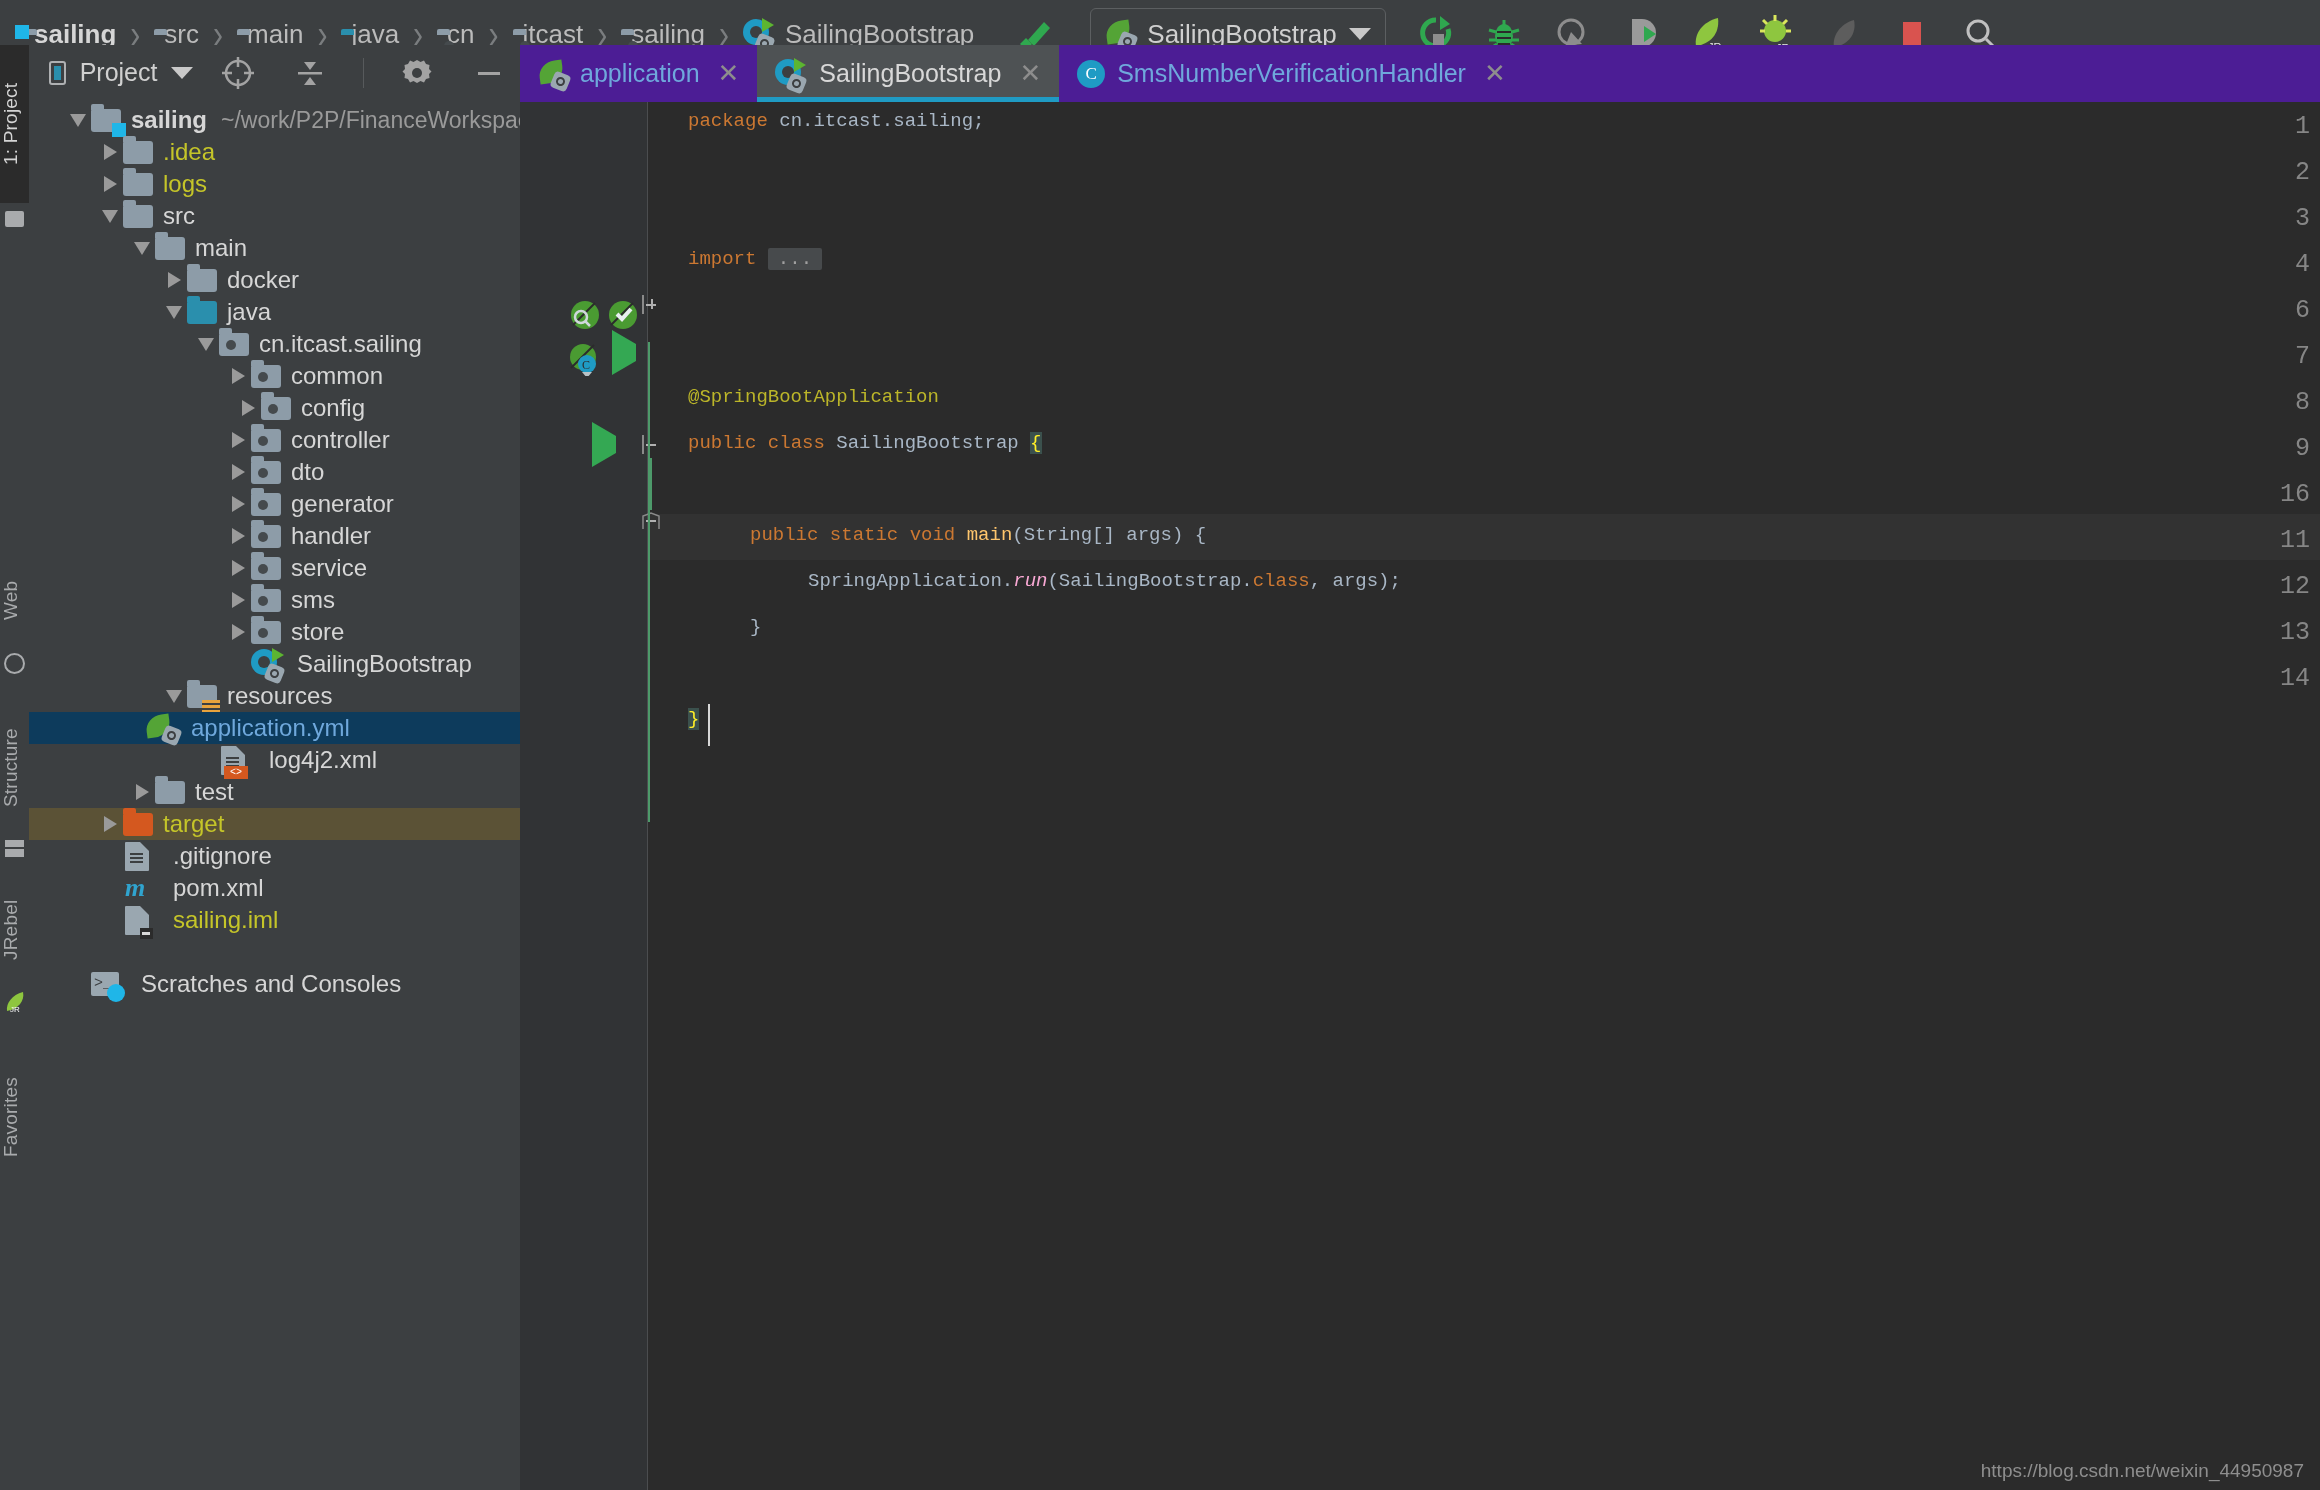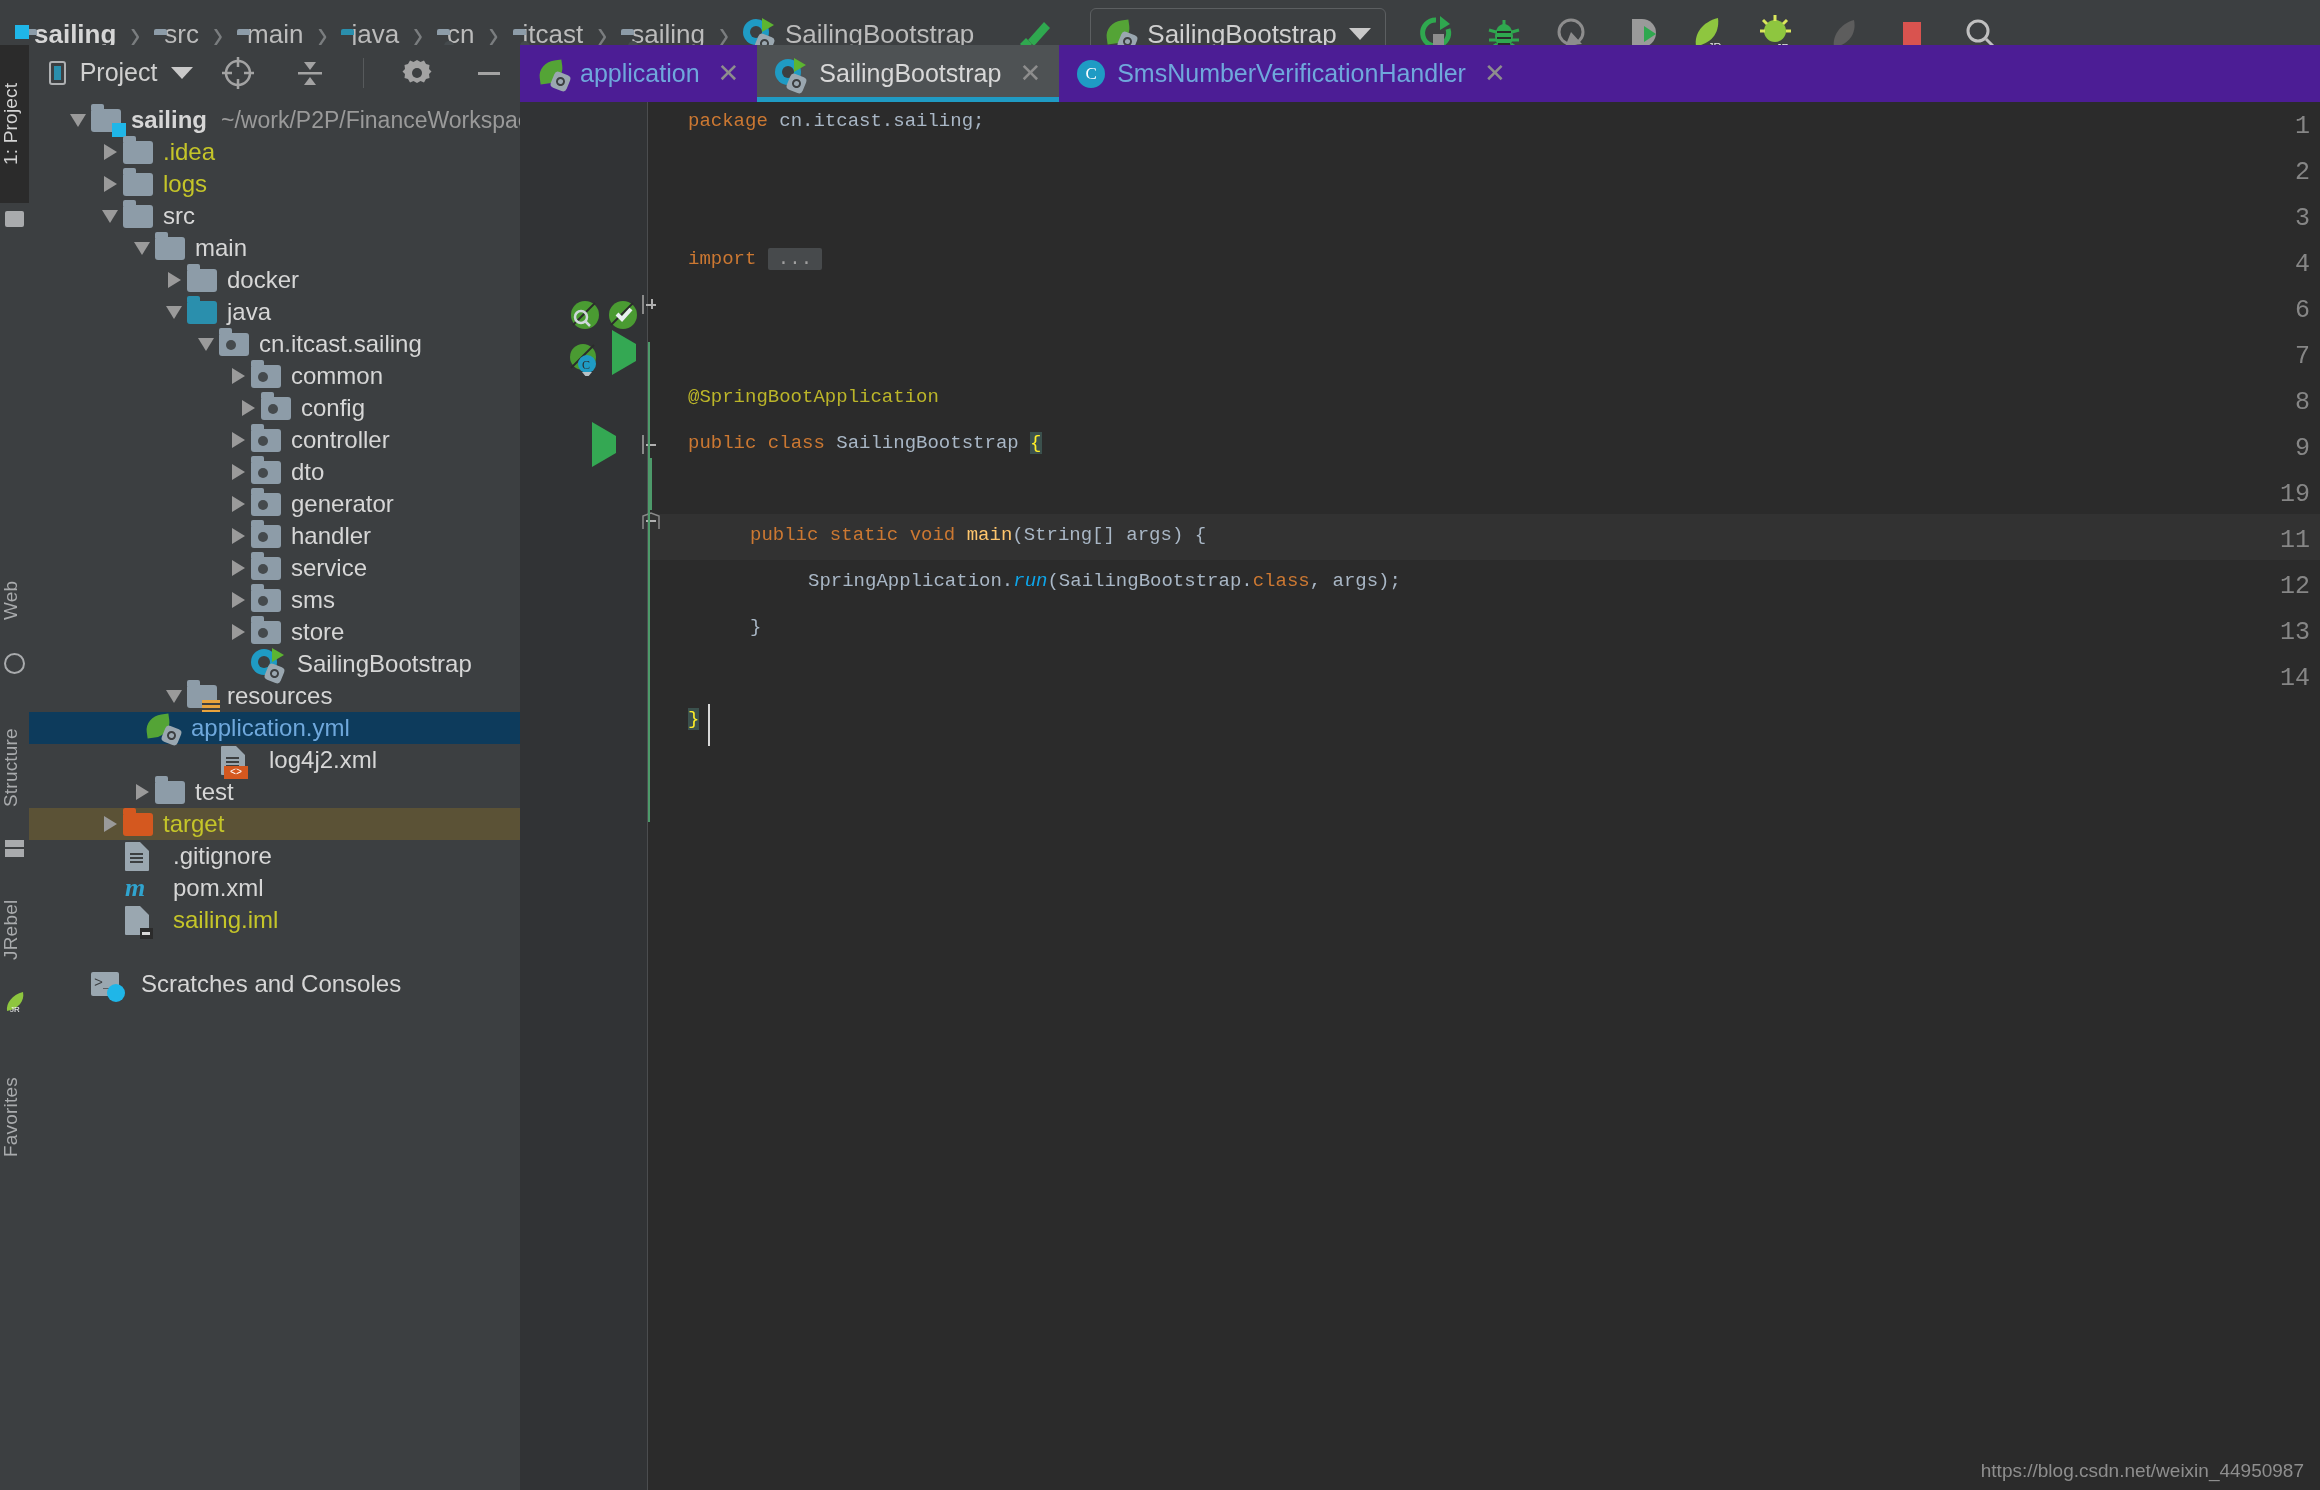--- a/index.html
+++ b/index.html
@@ -133,21 +133,21 @@
   .foldbox { width:18px;height:18px;border:1px solid #8a8a8a; position:relative; }
   .foldbox::before{content:'';position:absolute;left:3px;top:8px;width:10px;height:2px;background:#b0b0b0;}
   .foldbox.plus::after{content:'';position:absolute;left:8px;top:3px;width:2px;height:10px;background:#b0b0b0;}
   .foldline { position:absolute; left:130px; width:2px; background:#4d9a6a; }
   .codeline { position:absolute; left:168px; font-family:"Liberation Mono", monospace; font-size:19px;
               color:#a9b7c6; white-space:pre; letter-spacing:0px; }
   .kw { color:#cc7832; }
   .ann { color:#bbb529; }
   .plain { color:#a9b7c6; }
   .meth { color:#ffc66d; }
-  .ital { font-style:italic; color:#0ea5e9; }
+  .ital { font-style:italic; color:#f9a8d4; }
   .brace-hl { background:#3b514d; color:#ffef28; }
   .curline { position:absolute; left:128px; right:0; height:46px; background:#323232; }
   .ellipsis { background:#474a4c; color:#a0a0a0; padding:0 10px; border-radius:2px;}
   .caret { position:absolute; width:2px; background:#d8d8d8; }
 
   .gutterico { position:absolute; width:34px; height:34px; }
   .runtri { width:0;height:0;border-left:24px solid #34a853;border-top:14px solid transparent;border-bottom:14px solid transparent; }
 
   .watermark { position:absolute; right:16px; bottom:8px; color:#8e8e8e; font-size:19px; }
 </style>
@@ -663,21 +663,21 @@
       <div class="curline" style="top:412px;"></div>
 
       <span class="lnum" style="top:10px;">1</span>
       <span class="lnum" style="top:56px;">2</span>
       <span class="lnum" style="top:102px;">3</span>
       <span class="lnum" style="top:148px;">4</span>
       <span class="lnum" style="top:194px;">6</span>
       <span class="lnum" style="top:240px;">7</span>
       <span class="lnum" style="top:286px;">8</span>
       <span class="lnum" style="top:332px;">9</span>
-      <span class="lnum" style="top:378px;">19</span>
+      <span class="lnum" style="top:378px;">16</span>
       <span class="lnum" style="top:424px;">11</span>
       <span class="lnum" style="top:470px;">12</span>
       <span class="lnum" style="top:516px;">13</span>
       <span class="lnum" style="top:562px;">14</span>
 
       <span class="gutterico" style="left:48px; top:196px;">
         <svg width="34" height="34" viewBox="0 0 34 34">
           <circle cx="17" cy="17" r="14" fill="#4a9b32"></circle>
           <path d="M5 27 L27 5" stroke="#2b2b2b" stroke-width="2"></path>
           <circle cx="13" cy="19" r="6" stroke="#cfd8dc" stroke-width="2.5" fill="none"></circle>

